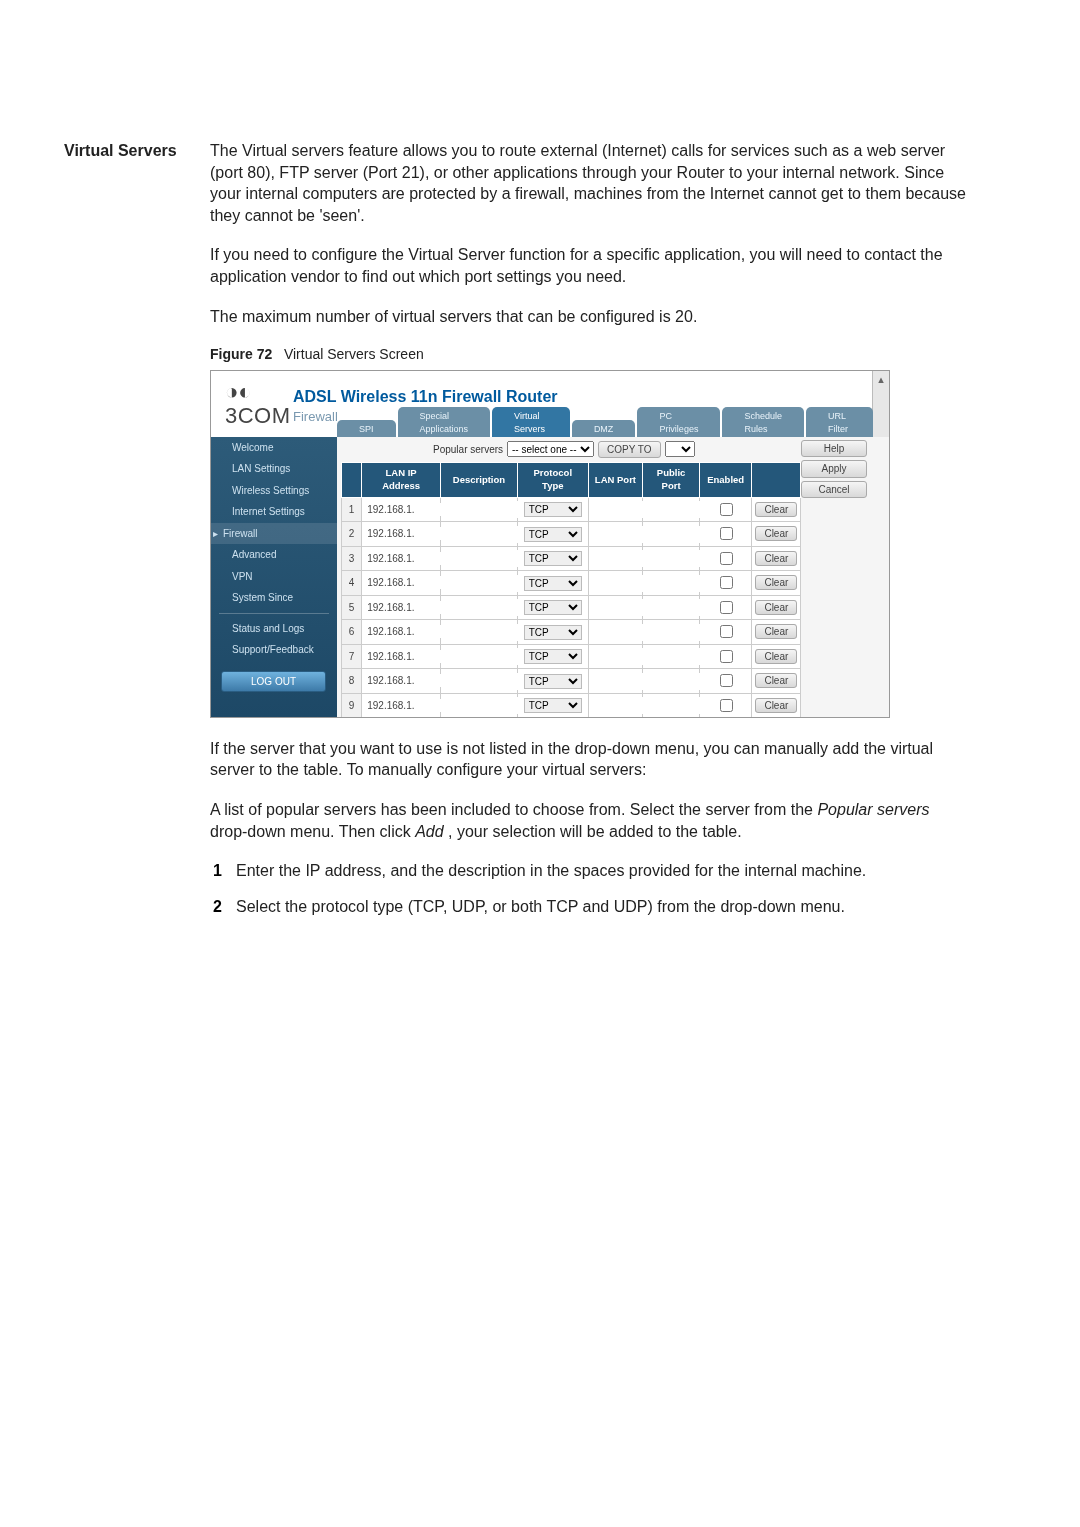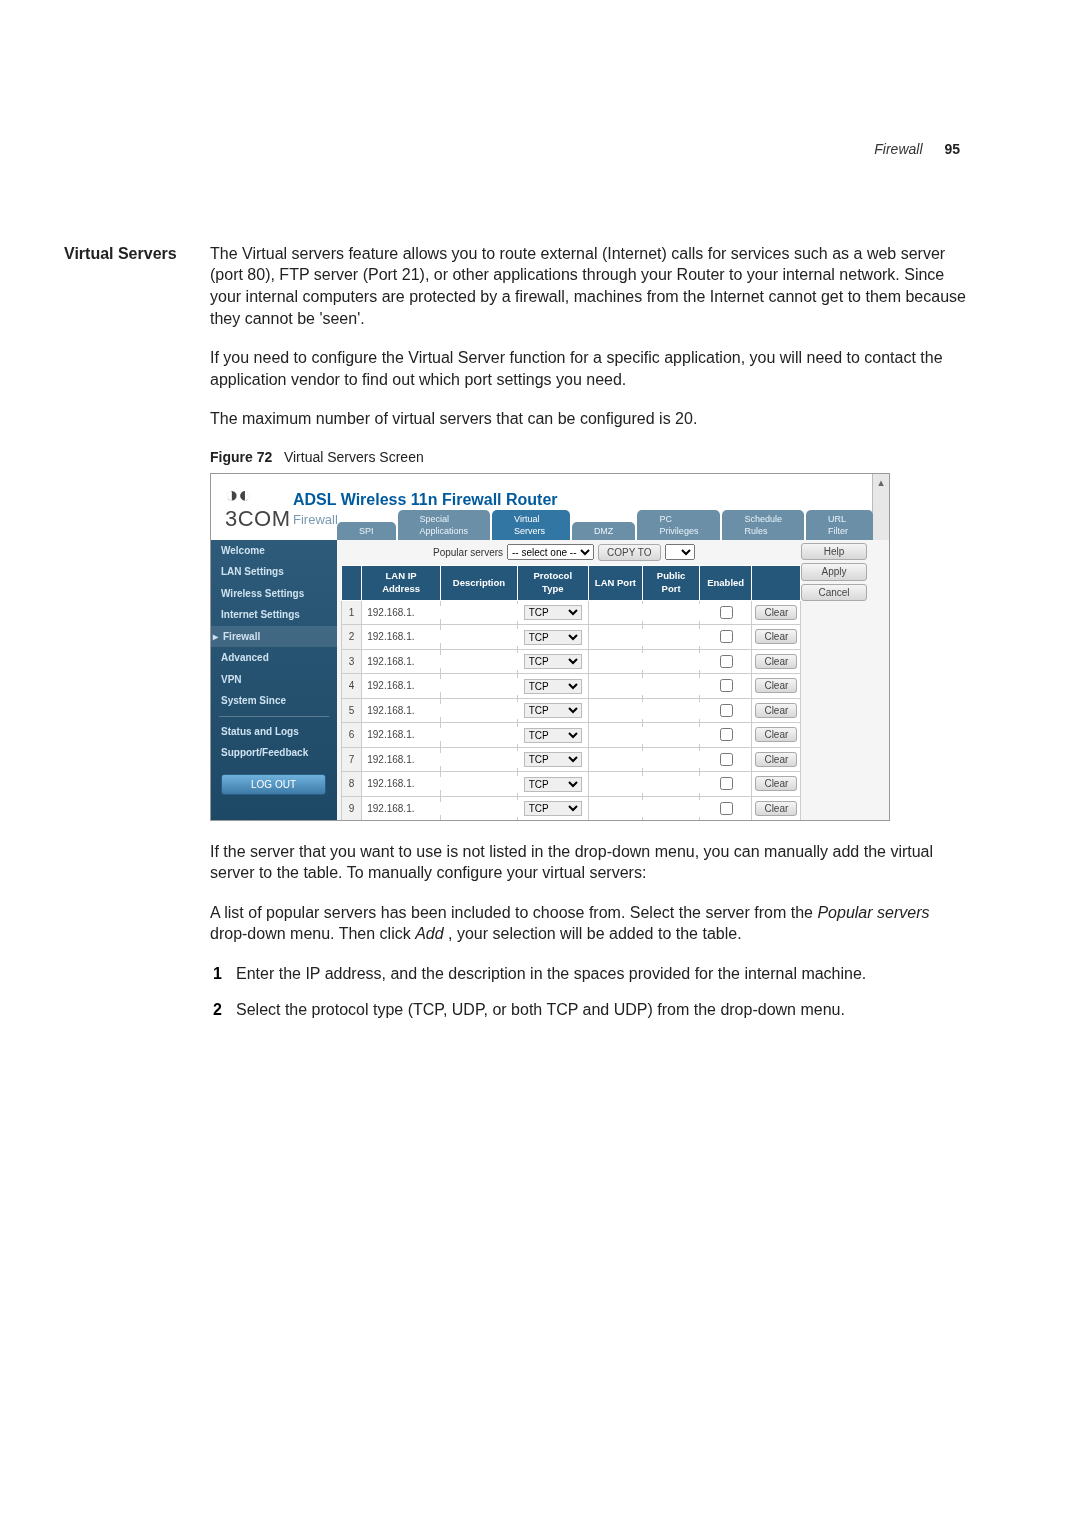--- a/index.html
+++ b/index.html
@@ -123,24 +123,24 @@
   .sidebar {
     width: 126px;
     background: linear-gradient(#2d5b79, #1d4866);
     color: #cfe2ee;
     padding: 0;
     box-sizing: border-box;
     position: relative;
     font-size: 10px;
   }
   .sidebar .nav-item {
-    padding: 4px 8px 4px 10px;
+    padding: 4px 8px 4px 21px;
     color: #cde1ef;
     cursor: pointer;
-    font-weight: bold;
+    font-weight: normal;
   }
   .sidebar .nav-item.sel {
     background: rgba(255,255,255,0.12);
     position:relative;
   }
   .sidebar .nav-item.sel::before{
     content:"▸";
     position:absolute; left:2px; color:#cde1ef;
   }
   .sidebar .nav-item.sel { padding-left:12px; }
@@ -264,24 +264,20 @@
     text-align: right;
     font-weight: bold;
     color: #000;
   }
 </style>
 </head>
 <body>
 
 <div class="page">
 
-  <div class="running-head">
-    <span class="sec">Firewall</span>
-    <span class="num">95</span>
-  </div>
 
   <div class="section-row">
     <div class="section-label">Virtual Servers</div>
     <div class="section-body">
 
       <p>The Virtual servers feature allows you to route external (Internet) calls for services such as a web server (port 80), FTP server (Port 21), or other applications through your Router to your internal network. Since your internal computers are protected by a firewall, machines from the Internet cannot get to them because they cannot be 'seen'.</p>
       <p>If you need to configure the Virtual Server function for a specific application, you will need to contact the application vendor to find out which port settings you need.</p>
       <p>The maximum number of virtual servers that can be configured is 20.</p>
 
       <div class="figcaption">

